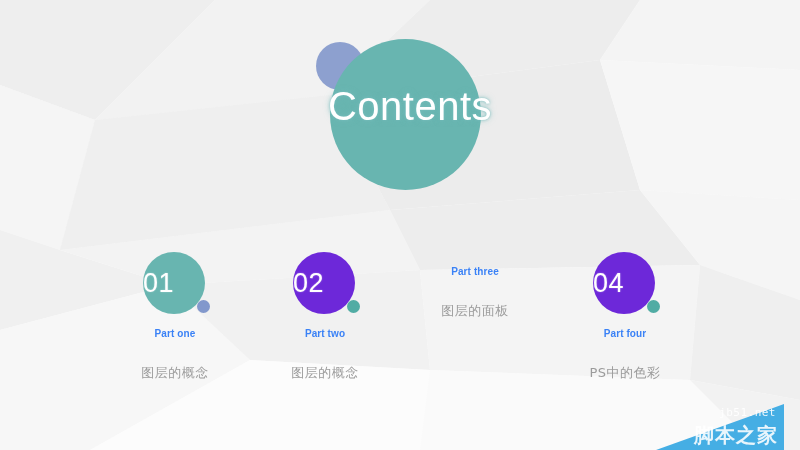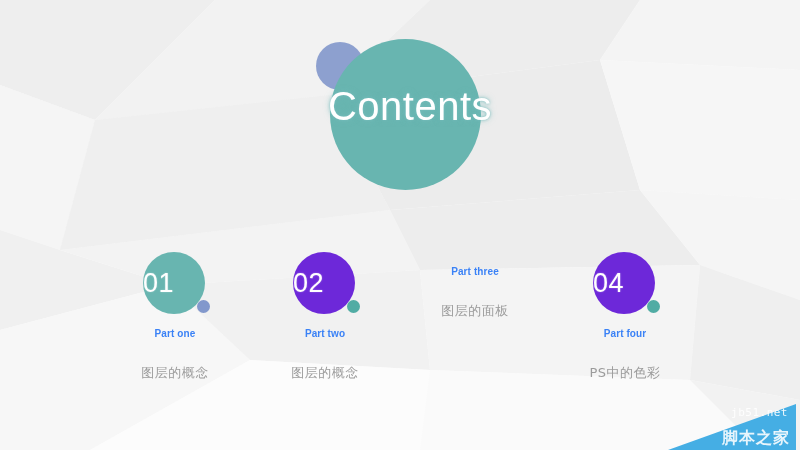--- a/index.html
+++ b/index.html
@@ -142,21 +142,21 @@
     font-weight: 400;
     color: #9b9b9b;
     letter-spacing: 0.5px;
     font-family: "DejaVu Sans", "Liberation Sans", sans-serif;
     white-space: nowrap;
   }
 
   
   #watermark {
     position: absolute;
-    right: 4px;
+    right: 16px;
     bottom: 0;
     width: 128px;
     height: 46px;
     overflow: hidden;
   }
   #watermark .wm-tri {
     position: absolute;
     left: 0; top: 0;
     width: 128px;
     height: 46px;
@@ -168,21 +168,21 @@
     font-size: 11px;
     color: rgba(255,255,255,0.92);
     font-family: "DejaVu Sans Mono", "Liberation Mono", monospace;
     letter-spacing: 0.5px;
     white-space: nowrap;
   }
   .wm-name {
     position: absolute;
     right: 6px;
     bottom: 1px;
-    font-size: 16px;
+    font-size: 20px;
     font-weight: bold;
     color: rgba(255,255,255,0.88);
     font-family: Liberation Serif, serif;
     letter-spacing: 1px;
     white-space: nowrap;
   }
 </style>
 </head>
 <body>
 

